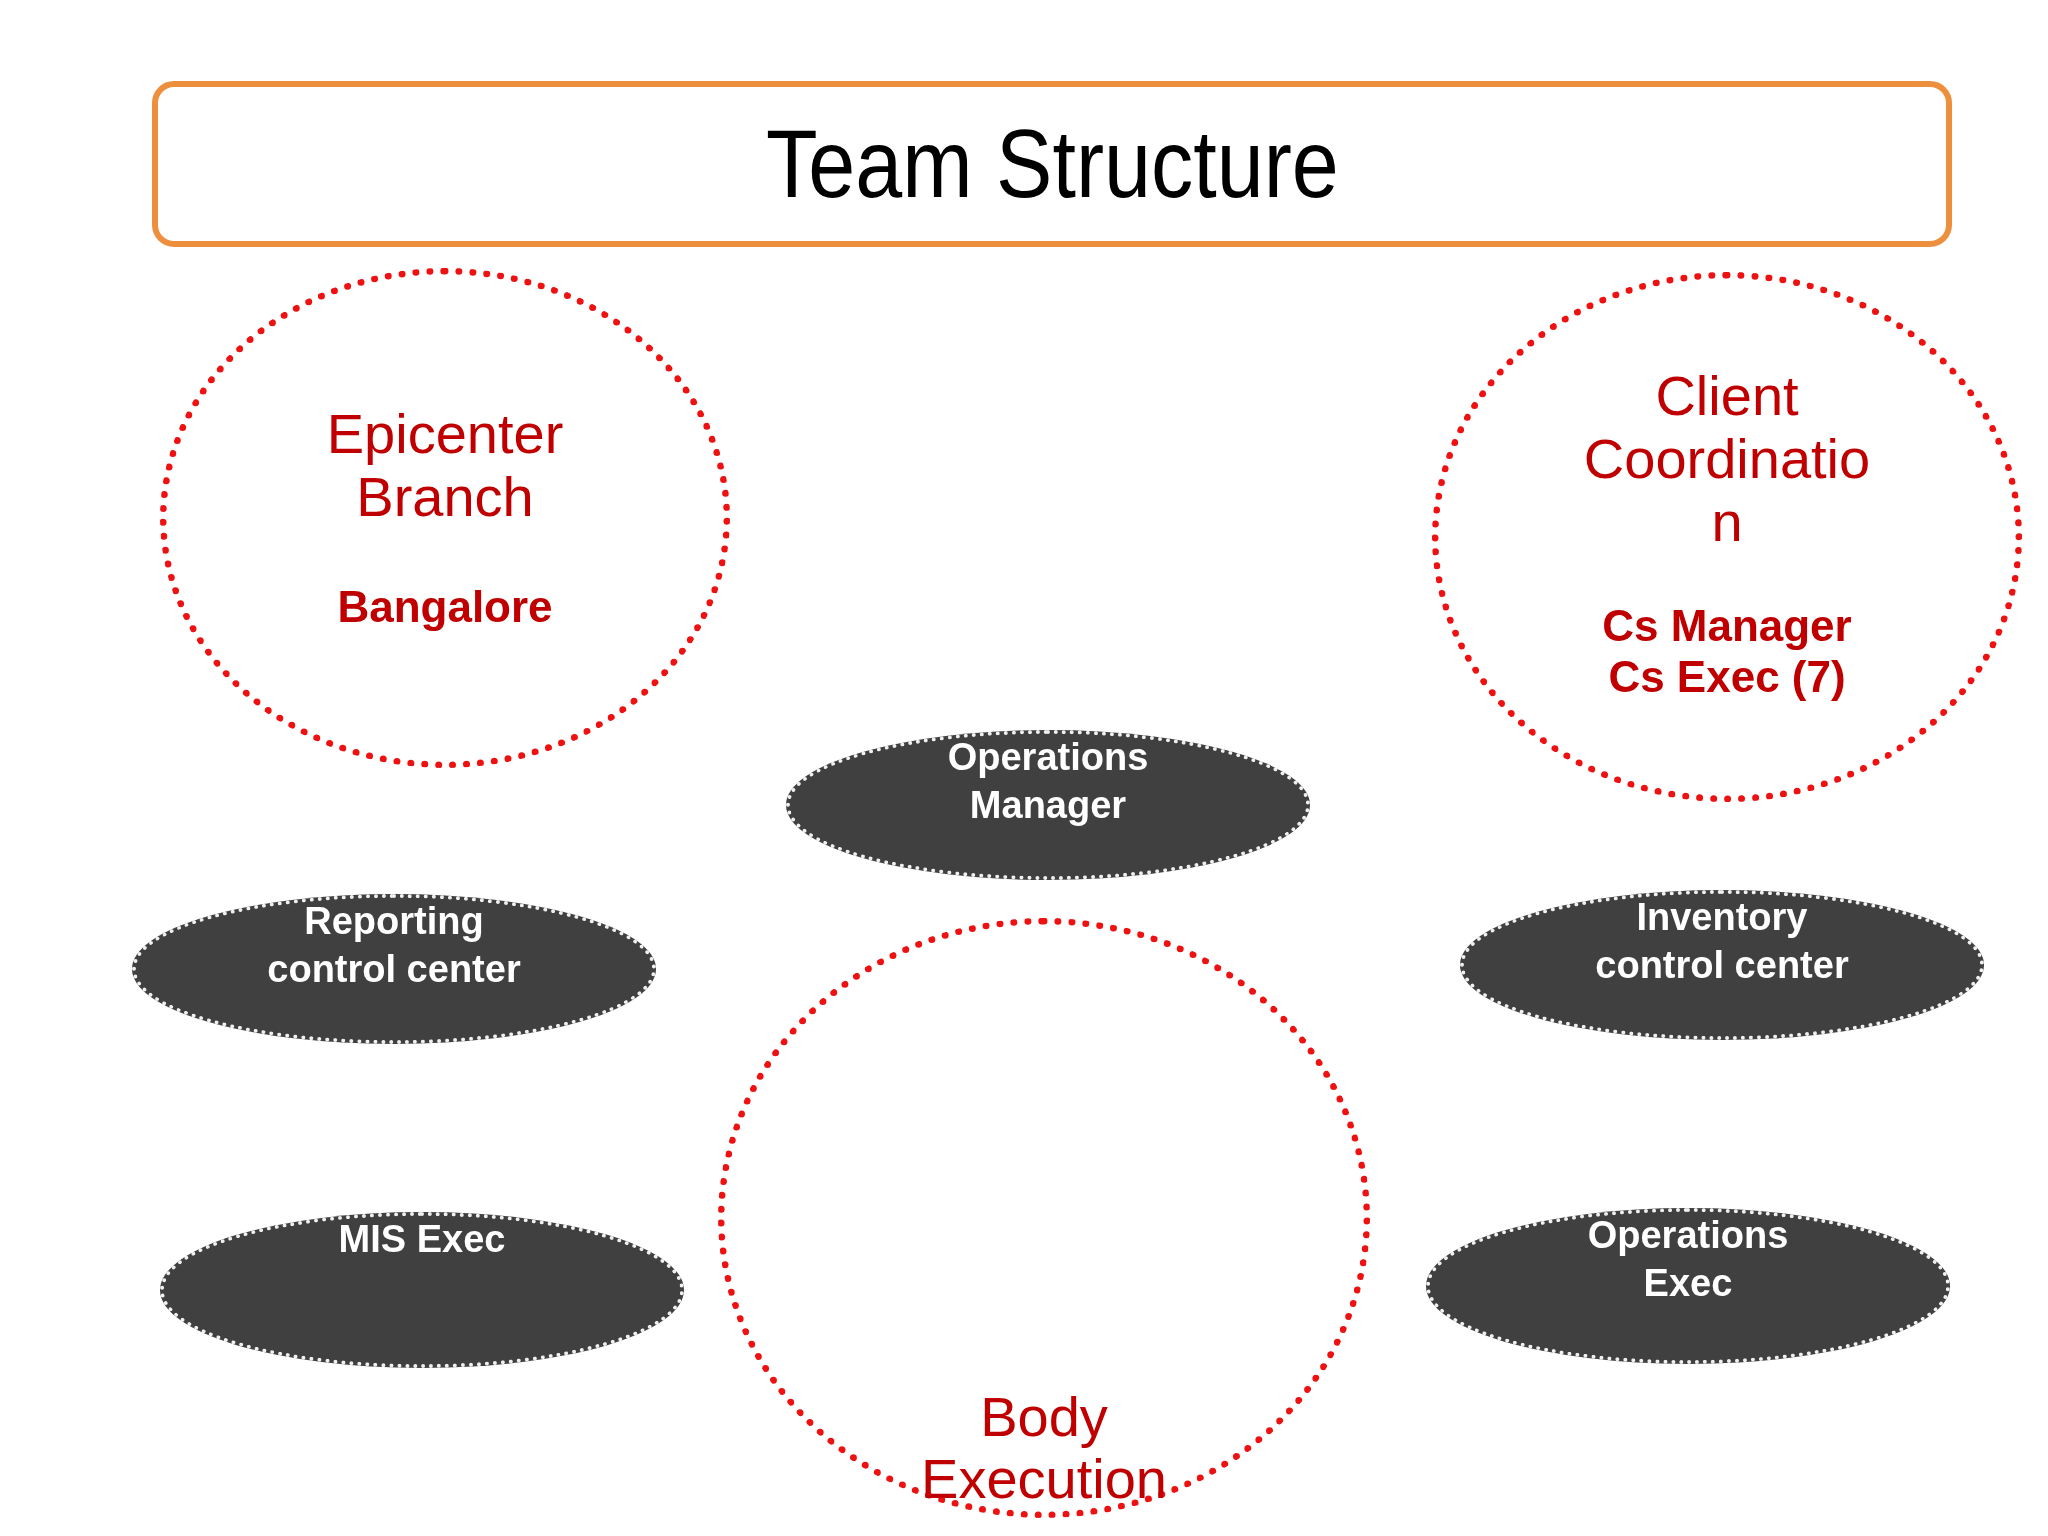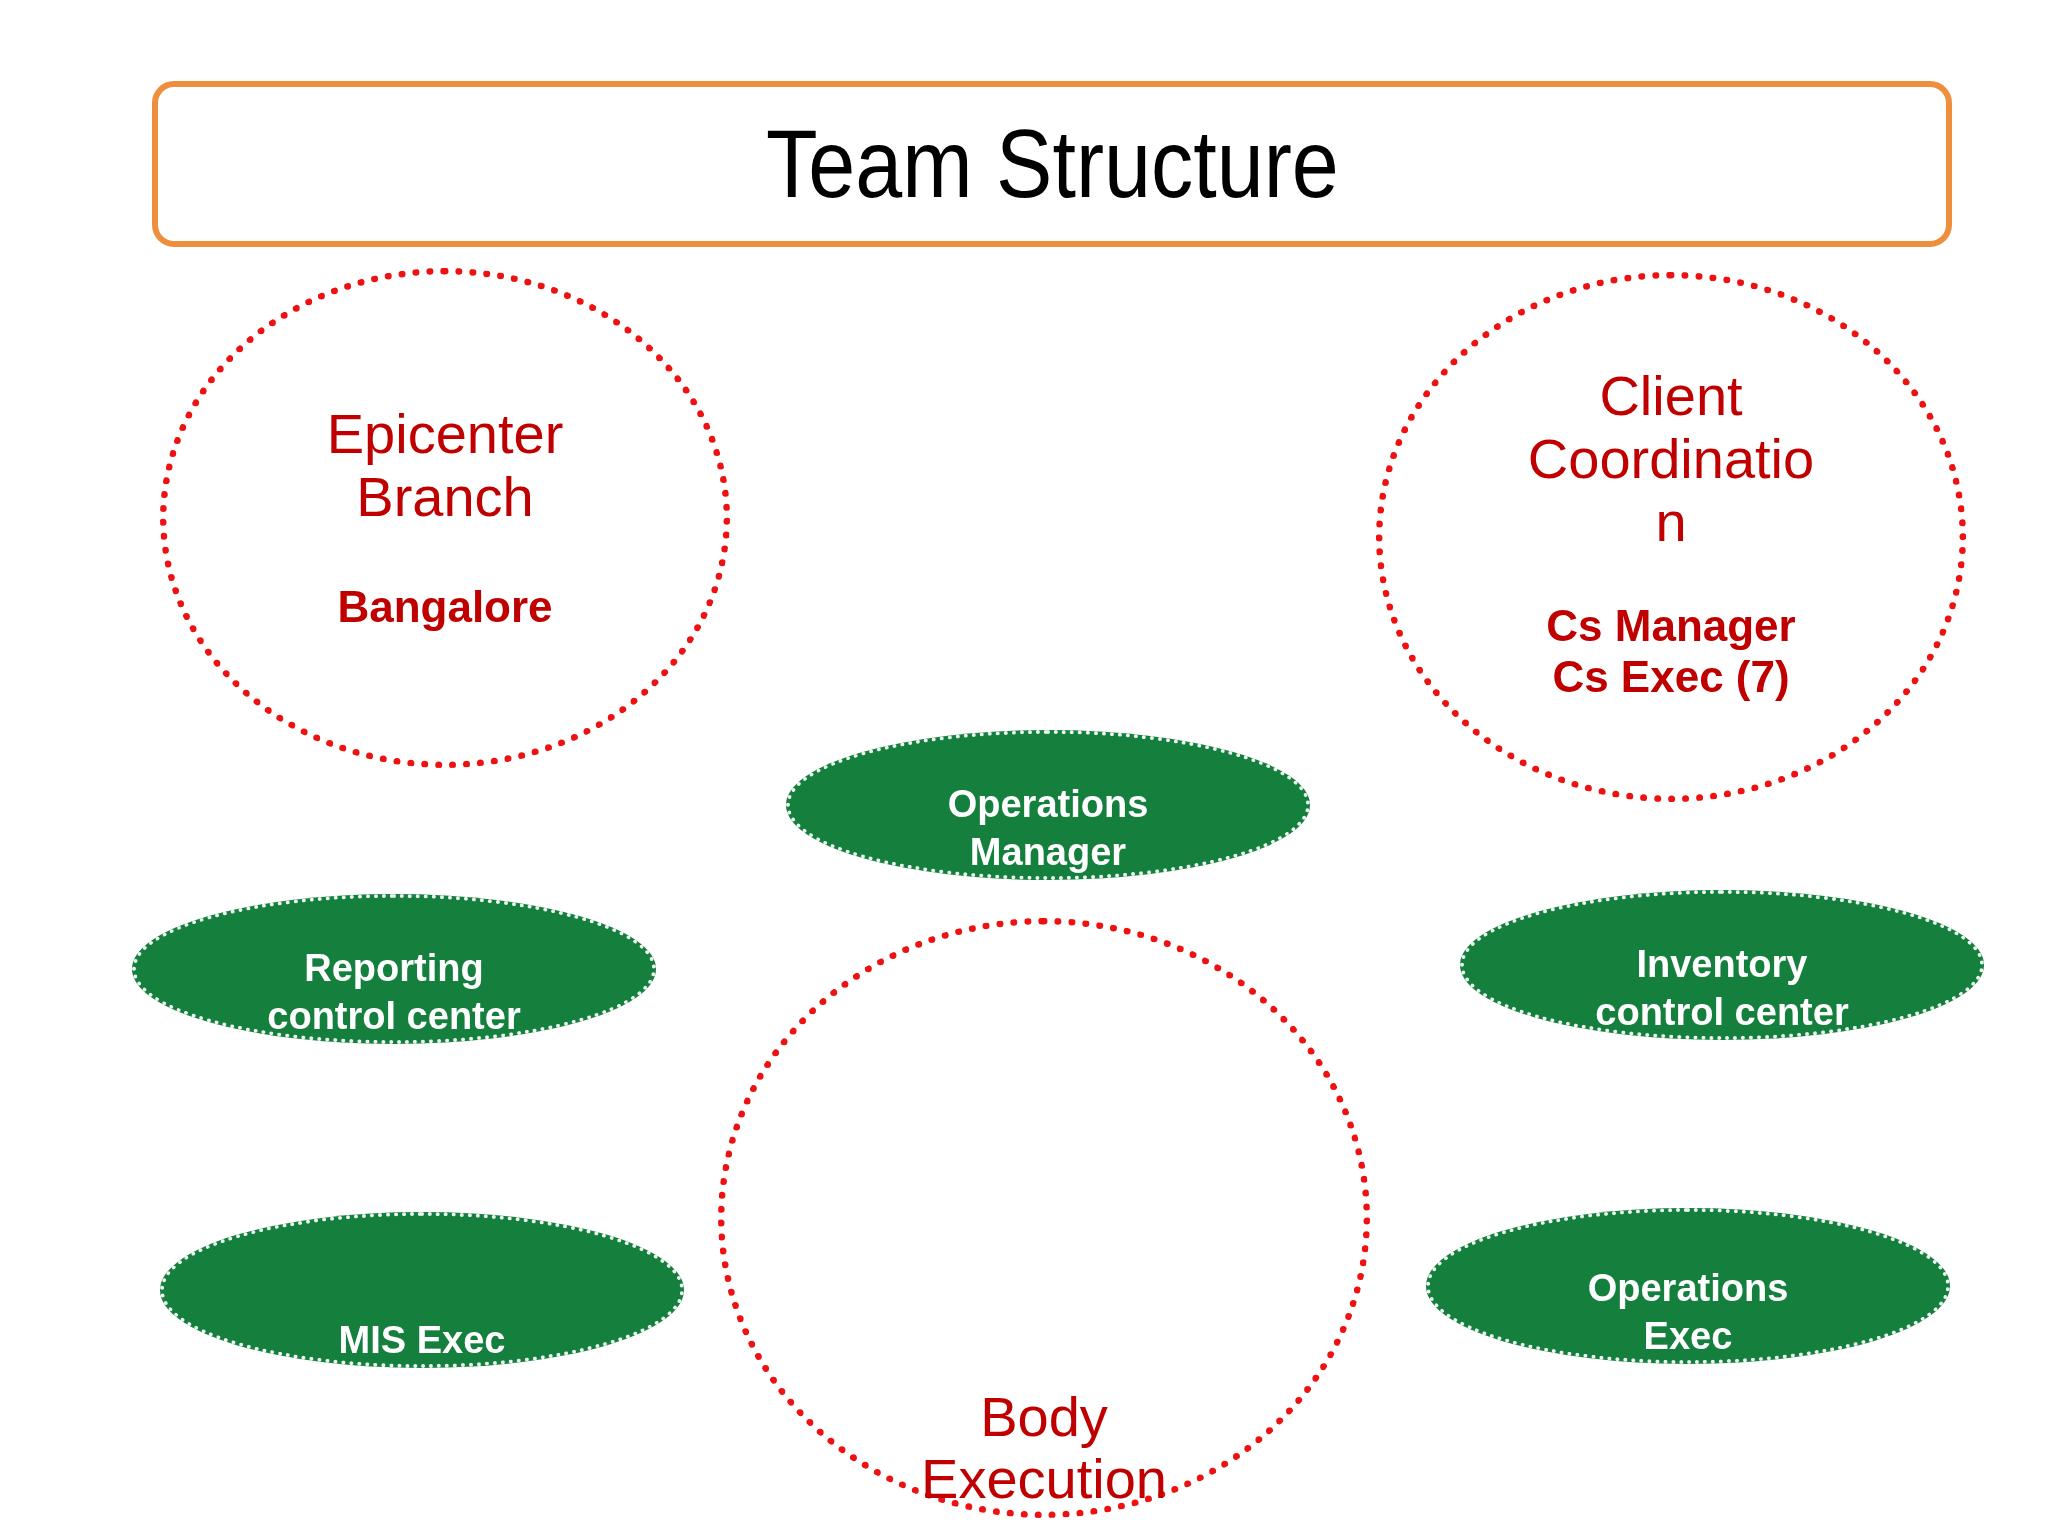--- a/index.html
+++ b/index.html
@@ -77,21 +77,21 @@
   #circle-epicenter {
     left: 160px;
     top: 268px;
     width: 570px;
     height: 500px;
   }
   #circle-epicenter .dc-title { width: 330px; }
   #circle-epicenter .dc-sub { margin-top: 54px; }
 
   #circle-client {
-    left: 1376px;
+    left: 1432px;
     top: 272px;
     width: 590px;
     height: 530px;
   }
   #circle-client .dc-title { width: 340px; margin-top: -6px; }
   #circle-client .dc-sub { margin-top: 48px; }
 
   #circle-body {
     left: 718px;
     top: 918px;
@@ -99,24 +99,24 @@
     height: 600px;
     justify-content: flex-end;
   }
   #circle-body .dc-title { width: 420px; }
 
   
   .ellipse {
     position: absolute;
     box-sizing: border-box;
     border-radius: 50%;
-    background: #15803d;
+    background: #404040;
     border: 4px dotted rgba(255,255,255,0.92);
     display: flex;
-    align-items: flex-end;
+    align-items: flex-start;
     justify-content: center;
     text-align: center;
     color: #ffffff;
     font-weight: 700;
     font-size: 38px;
     line-height: 1.25;
   }
 
   #ellipse-ops-manager {
     left: 786px;

